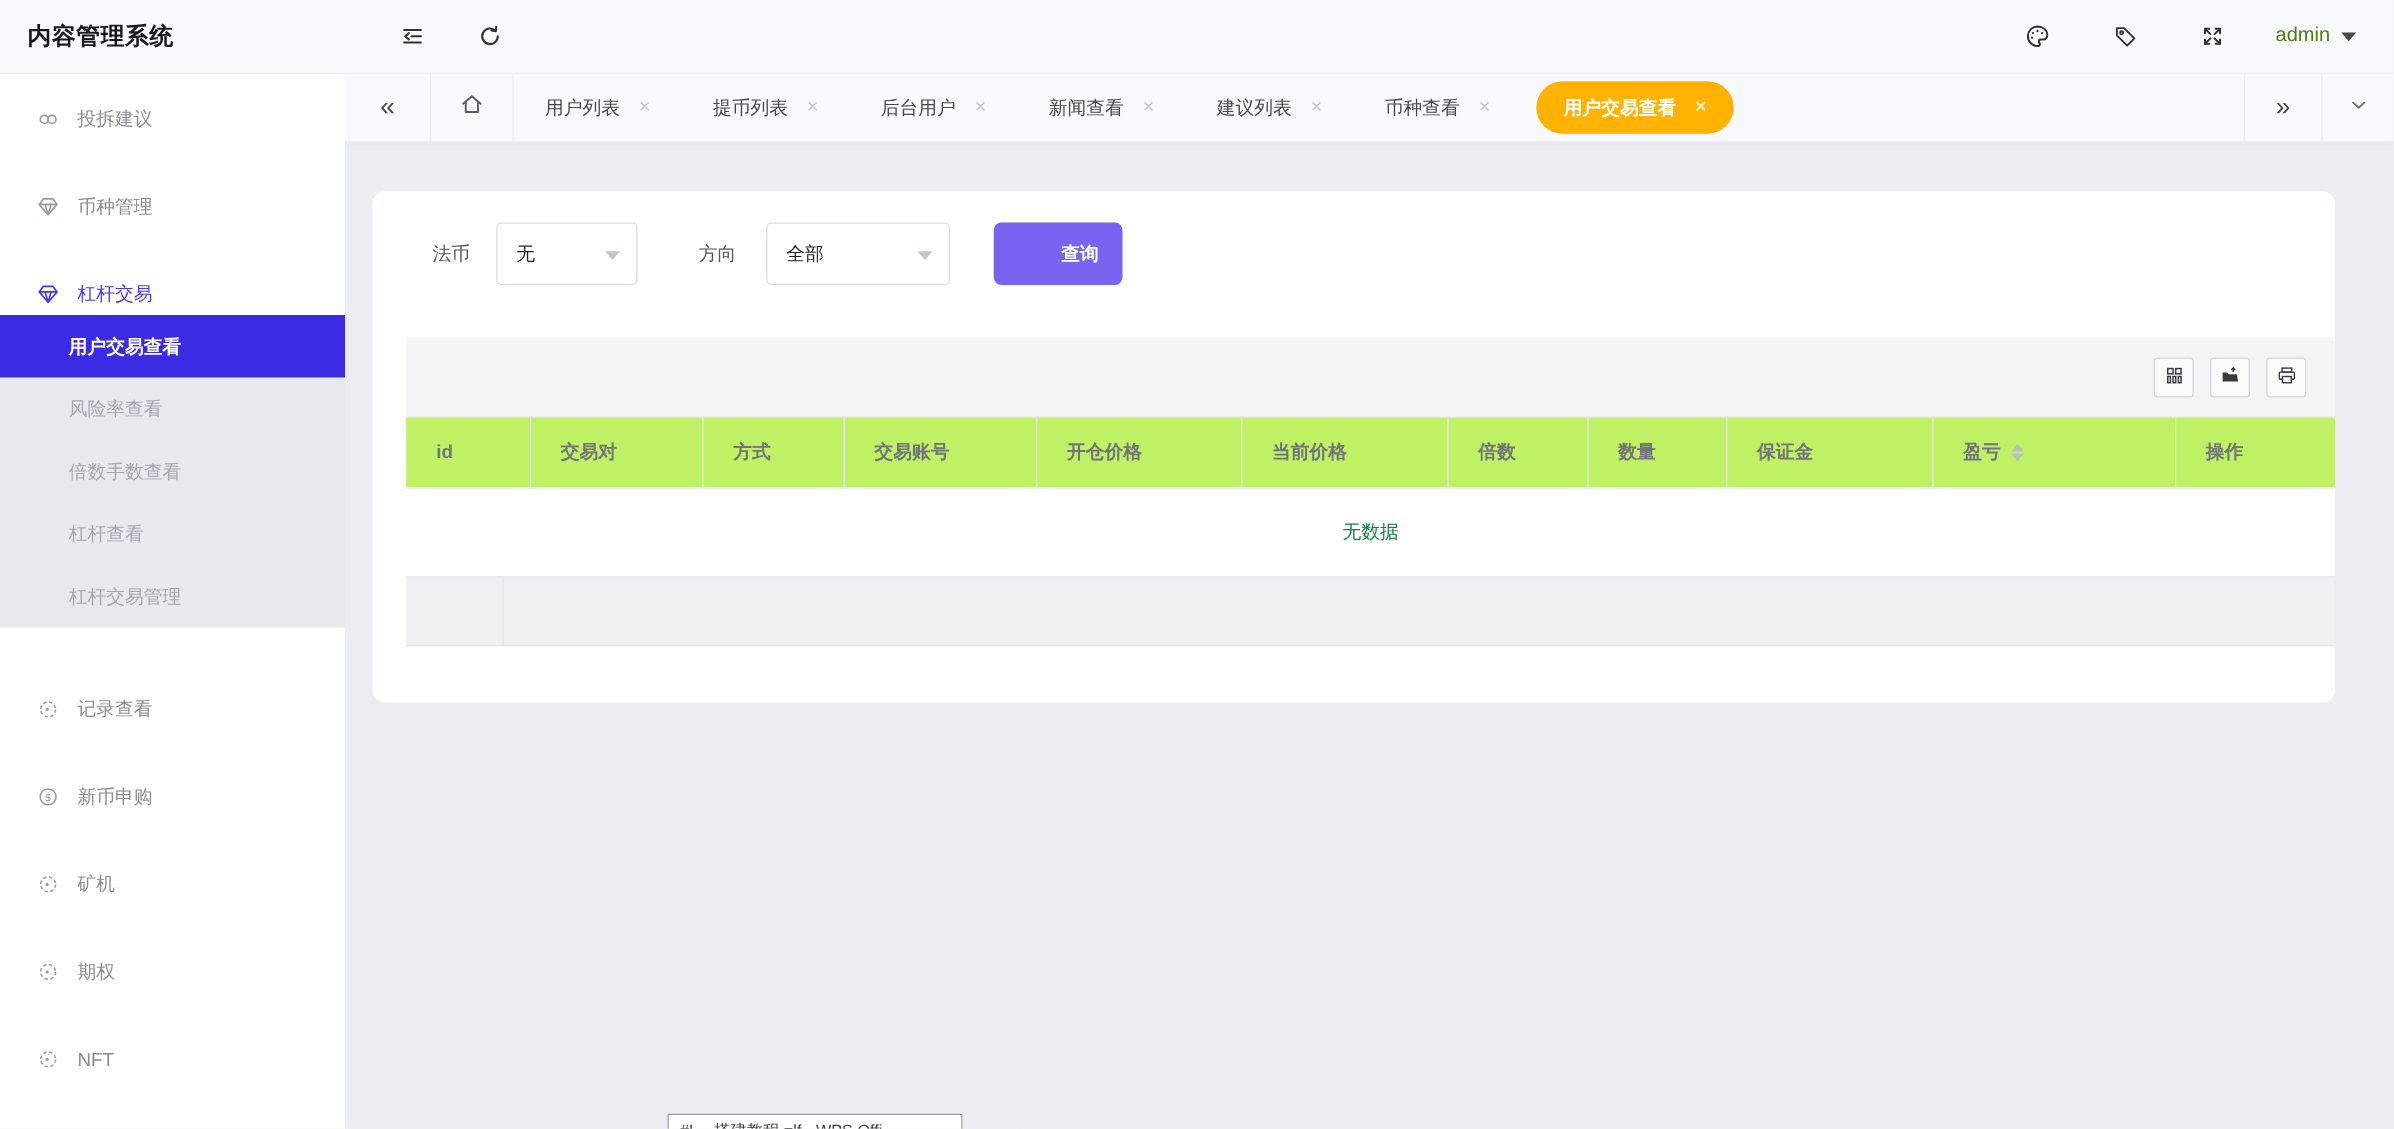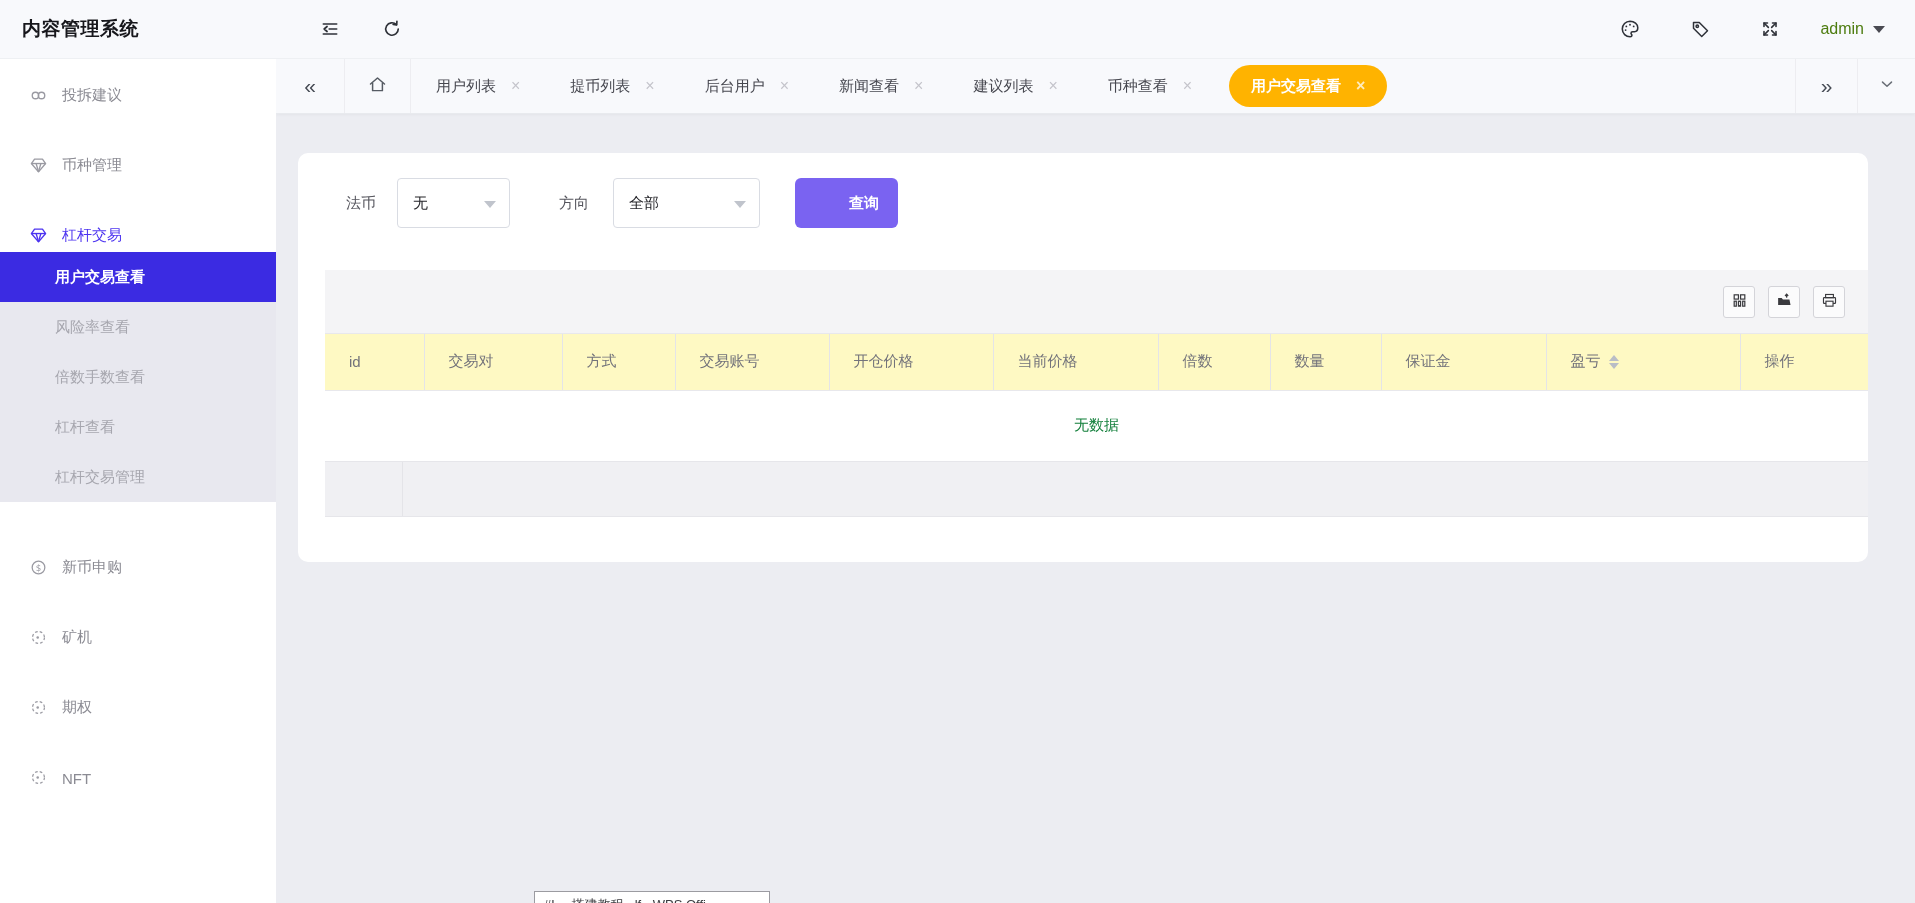--- a/index.html
+++ b/index.html
@@ -53,21 +53,21 @@
   .select { position:absolute; top:0; height:50px; background:#fff; border:1px solid #d9dce3; border-radius:4px; display:flex; align-items:center; padding:0 15px; font-size:15px; color:#1f1f24; cursor:pointer; }
   .sel-fiat { left:99px; width:113px; }
   .sel-dir { left:315px; width:147px; }
   .sel-caret { position:absolute; right:13px; top:22px; width:0; height:0; border-left:6px solid transparent; border-right:6px solid transparent; border-top:7px solid #c0c4cc; }
   .query-btn { position:absolute; left:497px; top:0; width:103px; height:50px; background:#7a63f1; border:none; border-radius:6px; color:#fff; font-size:15px; font-weight:700; cursor:pointer; font-family:inherit;padding-left:35px; }
 
   .table-wrap { position:absolute; left:27px; top:117px; width:1543px; }
   .table-toolbar { height:64px; background:#f4f4f6; border-bottom:1px solid #e8e8ec; display:flex; align-items:center; justify-content:flex-end; gap:13px; padding-right:23px; }
   .tool-btn { width:32px; height:32px; background:#fbfbfc; border:1px solid #d4d4d9; border-radius:3px; display:flex; align-items:center; justify-content:center; color:#3a3a3e; cursor:pointer; }
   table.grid { width:100%; border-collapse:collapse; table-layout:fixed; }
-  .grid thead th { height:56px; background:#fef9c3; color:#73737b; font-size:15px; font-weight:400; text-align:left; padding-left:24px; border-right:1px solid #e4e4e8; border-bottom:1px solid #e8e8ec; }
+  .grid thead th { height:56px; background:#bef264; color:#73737b; font-size:15px; font-weight:700; text-align:left; padding-left:24px; border-right:1px solid #e4e4e8; border-bottom:1px solid #e8e8ec; }
   .grid thead th:last-child { border-right:none; }
   .grid td.empty-cell { height:71px; background:#fff; text-align:center; color:#15803d; font-size:15px; }
   .th-sort { display:inline-flex; align-items:center; gap:8px; }
   .sort-icon { display:inline-flex; flex-direction:column; gap:2px; cursor:pointer; }
   .sort-icon i { width:0; height:0; border-left:5px solid transparent; border-right:5px solid transparent; display:block; }
   .sort-icon .up { border-bottom:6px solid #b9bdc6; }
   .sort-icon .dn { border-top:6px solid #b9bdc6; }
   .table-foot { height:56px; background:#f0f0f3; border-top:1px solid #e6e6ea; border-bottom:1px solid #e6e6ea; display:flex; }
   .foot-left { width:78px; border-right:1px solid #e4e4e8; }
   .foot-right { flex:1; }
@@ -194,20 +194,29 @@
         </div>
         <div class="submenu-item">
           <span>杠杆查看</span>
         </div>
         <div class="submenu-item">
           <span>杠杆交易管理</span>
         </div>
       </div>
 
       <div class="menu-bottom">
+        <div class="menu-item">
+          <span class="mi-icon">
+            <svg width="19" height="19" viewBox="0 0 24 24" fill="none" stroke="currentColor" stroke-width="1.6">
+              <circle cx="12" cy="12" r="7.5" stroke-dasharray="3.4 2.6"></circle>
+                <circle cx="11" cy="12" r="1.6" fill="currentColor" stroke="none"></circle>
+            </svg>
+          </span>
+          <span>记录查看</span>
+        </div>
         <div class="menu-item">
           <span class="mi-icon">
             <svg width="19" height="19" viewBox="0 0 24 24" fill="none" stroke="currentColor" stroke-width="1.6">
               <circle cx="12" cy="12" r="8"></circle>
                 <text x="12" y="16.2" text-anchor="middle" font-size="11" fill="currentColor" stroke="none" font-family="DejaVu Sans, sans-serif">$</text>
             </svg>
           </span>
           <span>新币申购</span>
         </div>
         <div class="menu-item">

